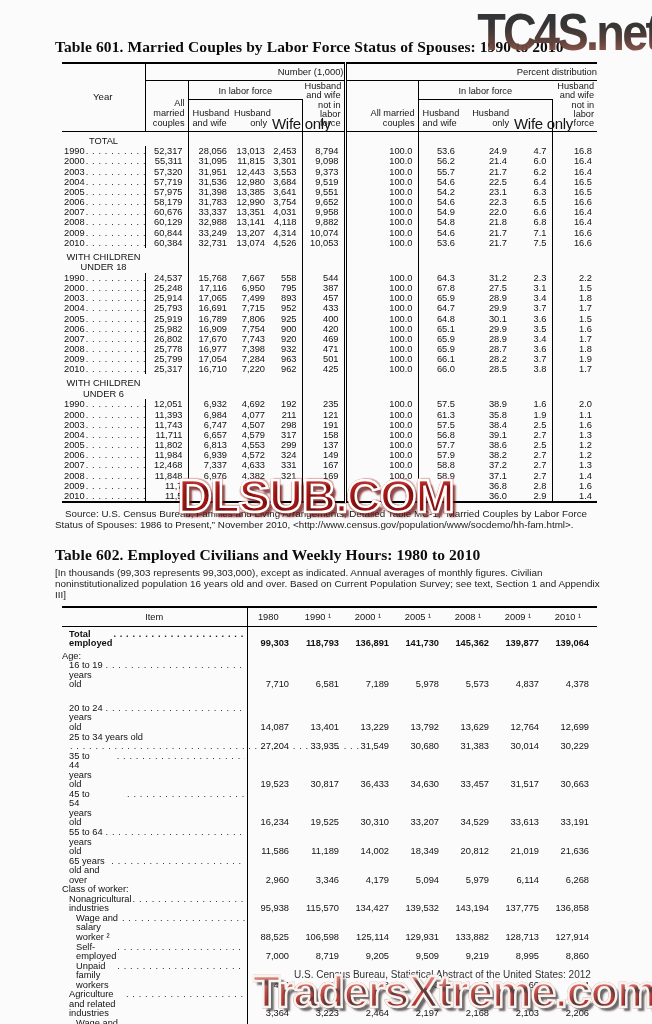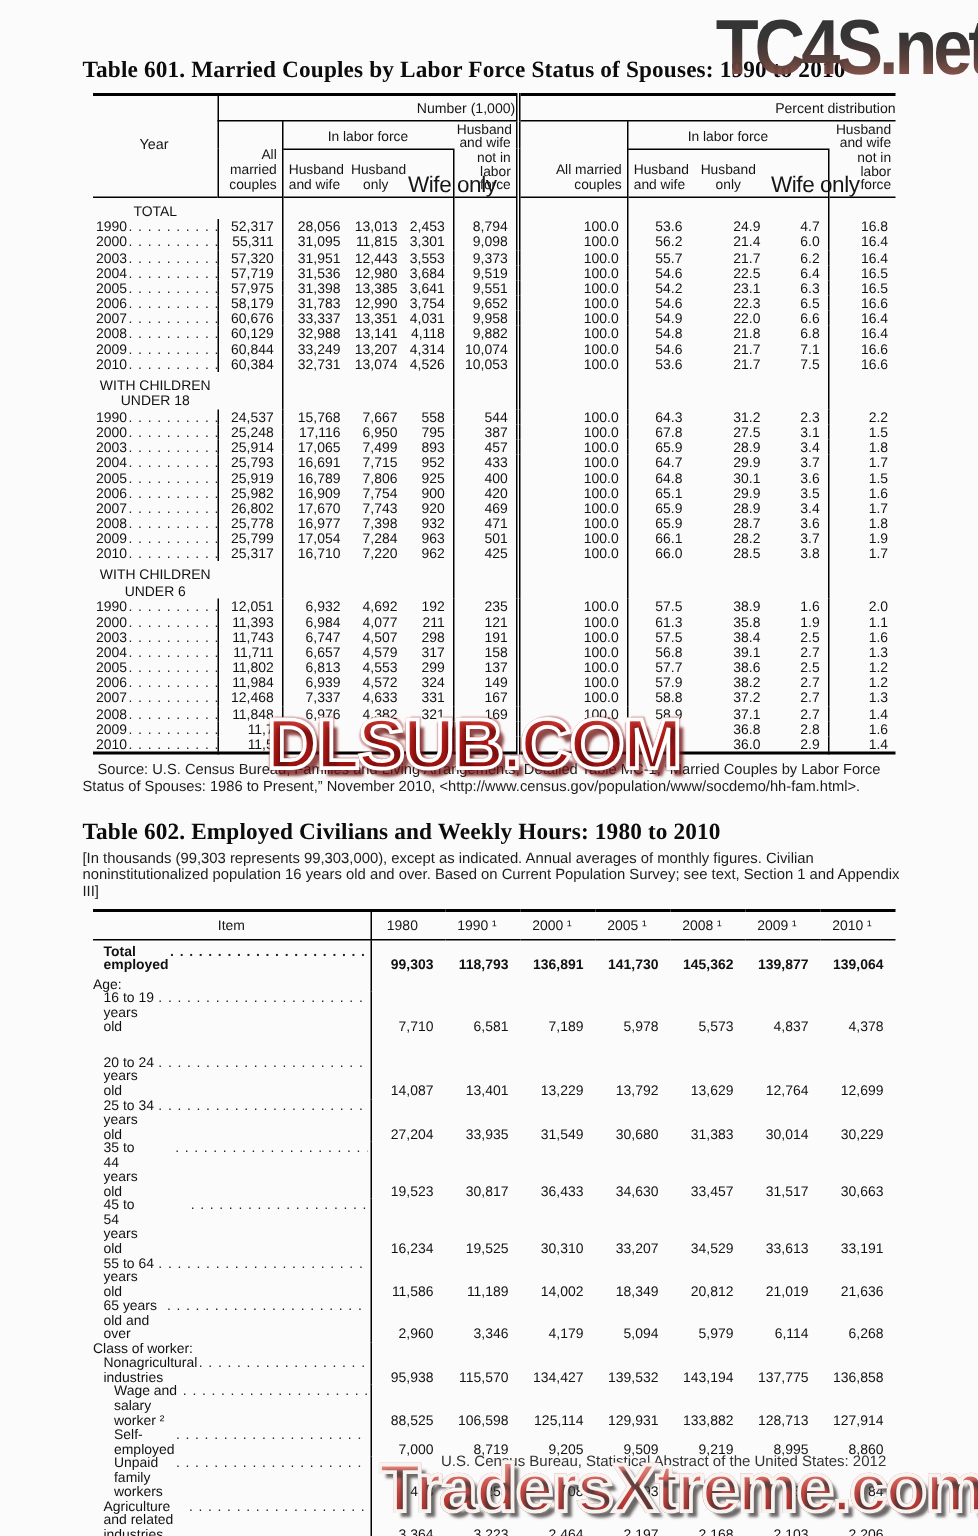--- a/index.html
+++ b/index.html
@@ -13,21 +13,21 @@
   
   table.t601 { margin:7px 0 0 62px; width:535px; table-layout:fixed; border-collapse:collapse; border-top:2px solid #000; font-size:9.3px; }
   .t601 thead { border-bottom:1px solid #000; }
   .t601 tbody { border-bottom:2px solid #000; }
   .t601 th { font-weight:normal; font-size:9.2px; line-height:9.8px; vertical-align:bottom; padding:1px 3px 2px 2px; color:#151515; }
   .t601 .h-year { vertical-align:middle; text-align:center; font-size:9.6px; }
   .t601 .h-group { text-align:right; vertical-align:middle; padding:3px 0; font-size:9.4px; }
   .t601 .h-ilf { text-align:center; padding:1px 0 2px; }
   .t601 .amc { text-align:right; }
   .t601 .hw  { text-align:left; padding-left:4px; }
-  .t601 .ho  { }
+  .t601 .ho  { text-align:right; }
   .t601 .wo  { text-align:right; white-space:nowrap; font-size:15px; letter-spacing:-0.3px; padding-right:2px; }
   .t601 .nlf { text-align:right; line-height:9.4px; }
   .b-b { border-bottom:1px solid #000; }
   .b-r { border-right:1px solid #000; }
   .b-dr { border-right:3px double #000; }
   .t601 td { line-height:10.15px; vertical-align:bottom; }
   .t601 td.num { text-align:right; padding-right:5px; }
   .t601 td.ycell { padding-left:2px; }
   .t601 tr.section-row td { padding-top:4px; }
   .t601 td.section-label { text-align:center; white-space:pre-line; line-height:10.5px; padding:4px 2px 0 2px; }
@@ -785,21 +785,21 @@
           <td class="num">14,087</td>
           <td class="num">13,401</td>
           <td class="num">13,229</td>
           <td class="num">13,792</td>
           <td class="num">13,629</td>
           <td class="num">12,764</td>
           <td class="num">12,699</td>
         </tr>
         <tr>
           <td class="item">
-            <div class="lbl" style="padding-left: 7px;">
+            <div class="lbl" style="padding-left: 7px; flex-direction: column;">
               <span>25 to 34 years old</span>
               <span class="dots"></span>
             </div>
           </td>
           <td class="num">27,204</td>
           <td class="num">33,935</td>
           <td class="num">31,549</td>
           <td class="num">30,680</td>
           <td class="num">31,383</td>
           <td class="num">30,014</td>

